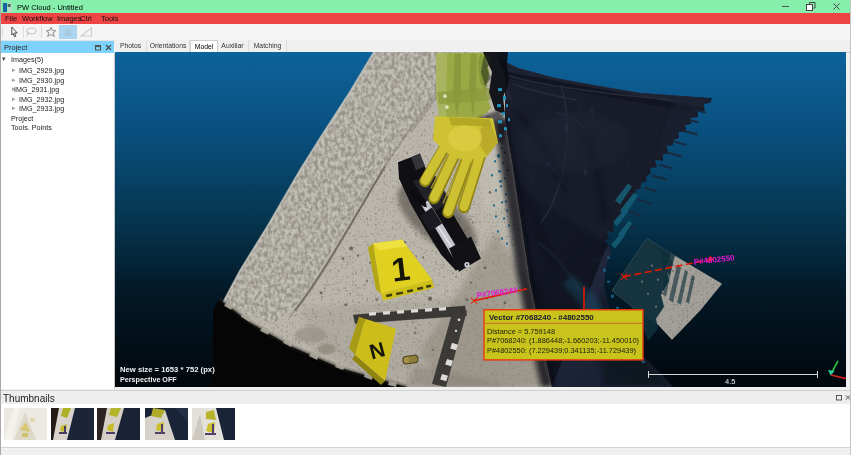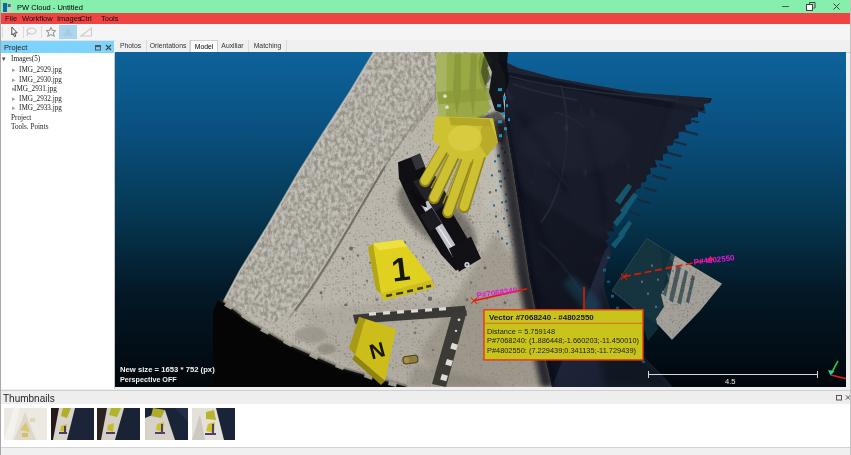--- a/index.html
+++ b/index.html
@@ -14,21 +14,21 @@
   #menubar span{position:absolute;top:1px;}
   
   #toolbar{left:0;top:24px;width:851px;height:16px;background:#f5f5f5;border-bottom:1px solid #e3e3e3;}
   .tsep{position:absolute;top:2px;width:1px;height:12px;background:#dcdcdc;}
   
   .phead{background:#7dd3fc;font-size:7.5px;color:#222;border-bottom:1px solid #d8d8d8;}
   #projhead{left:0;top:41px;width:114px;height:12px;}
   #projhead span{position:absolute;left:4px;top:2px;}
   
   #tree{left:0;top:53px;width:114px;height:336px;background:#ffffff;border-right:1px solid #c8c8c8;font-size:7.2px;color:#1a1a1a;}
-  .trow{position:absolute;left:0;width:134px;height:9px;font-family:Liberation Serif, serif;}
+  .trow{position:absolute;left:0;width:134px;height:9px;}
   
   #tabbar{left:115px;top:40px;width:736px;height:12px;background:#f0f0f0;border-bottom:1px solid #cfcfcf;font-size:6.8px;color:#333;}
   .tab{position:absolute;top:0;height:12px;line-height:12px;text-align:center;border-right:1px solid #dcdcdc;}
   .tabsel{background:#ffffff;border:1px solid #cfcfcf;border-bottom:none;color:#000;}
   
   #viewport{left:115px;top:52px;width:731px;height:335px;}
   
   #thumbhead{left:0;top:390px;width:851px;height:13px;background:#eeeeee;border-top:1px solid #cfcfcf;border-bottom:1px solid #d8d8d8;}
   #thumbhead span{position:absolute;left:3px;top:2px;font-size:10px;color:#222;}
   #thumbarea{left:0;top:404px;width:851px;height:43px;background:#ffffff;}

